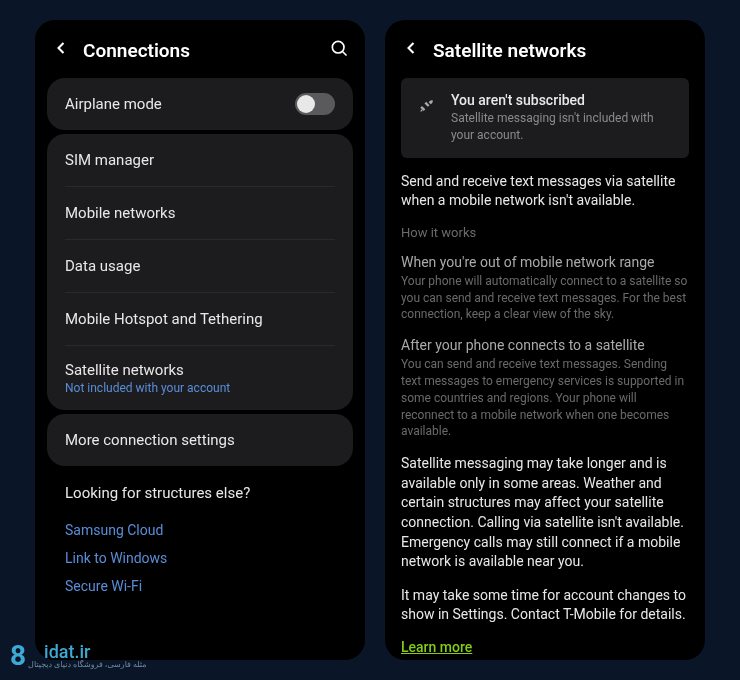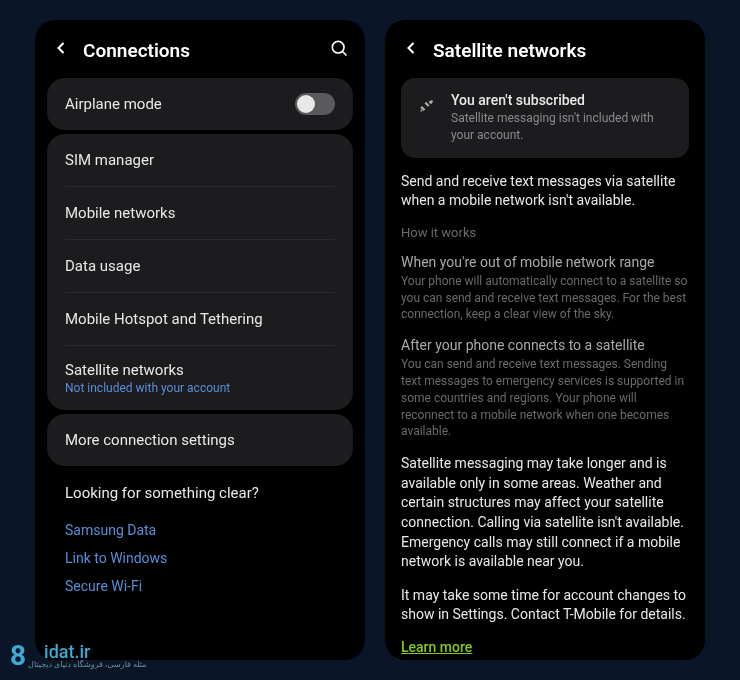--- a/index.html
+++ b/index.html
@@ -116,21 +116,21 @@
     }
     .else-link {
       color: #5a8dd8;
       font-size: 14px;
       padding: 6px 0;
       display: block;
     }
     
     .info-card {
       background: #1c1c1e;
-      border-radius: 14px;
+      border-radius: 6px;
       padding: 14px 16px;
       display: flex;
       gap: 14px;
       align-items: flex-start;
     }
     .sat-icon {
       color: #aaa;
       flex-shrink: 0;
       margin-top: 4px;
     }
@@ -274,22 +274,22 @@
 
     <div class="card">
       <div class="row">
         <div class="row-text">
             <span class="row-label">More connection settings</span>
           </div>
       </div>
     </div>
 
     <div class="else-section">
-      <div class="else-title">Looking for something clear?</div>
-      <span class="else-link">Samsung Data</span>
+      <div class="else-title">Looking for structures else?</div>
+      <span class="else-link">Samsung Cloud</span>
       <span class="else-link">Link to Windows</span>
       <span class="else-link">Secure Wi-Fi</span>
     </div>
   </div>
 </div>
 
 <div class="screen screen-right">
   <div class="header">
     <span class="back-icon">
       <svg width="20" height="20" viewBox="0 0 24 24" fill="none" stroke="currentColor" stroke-width="2.5">

